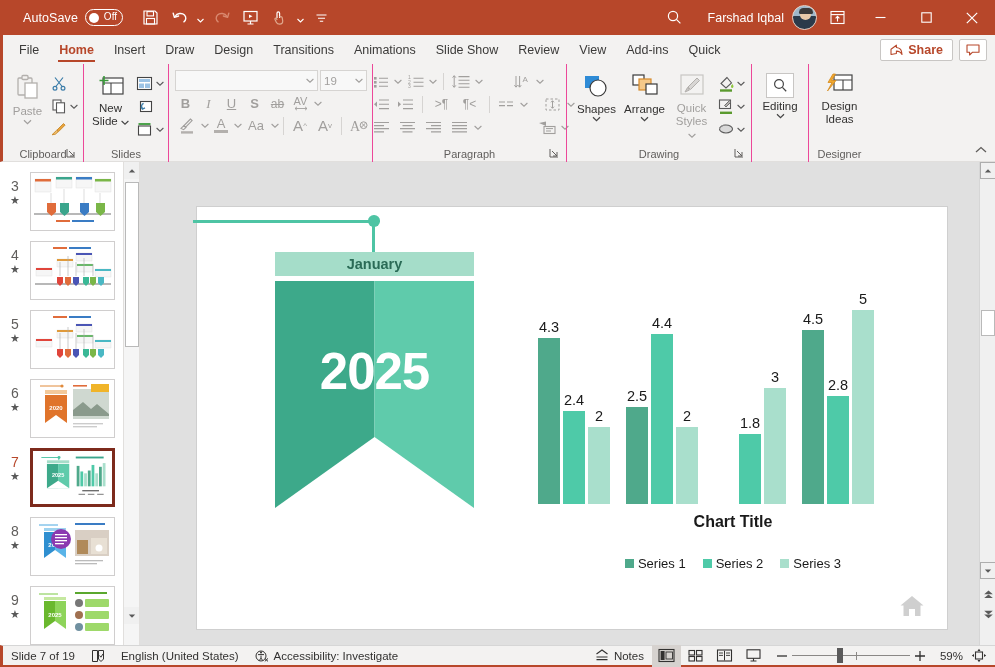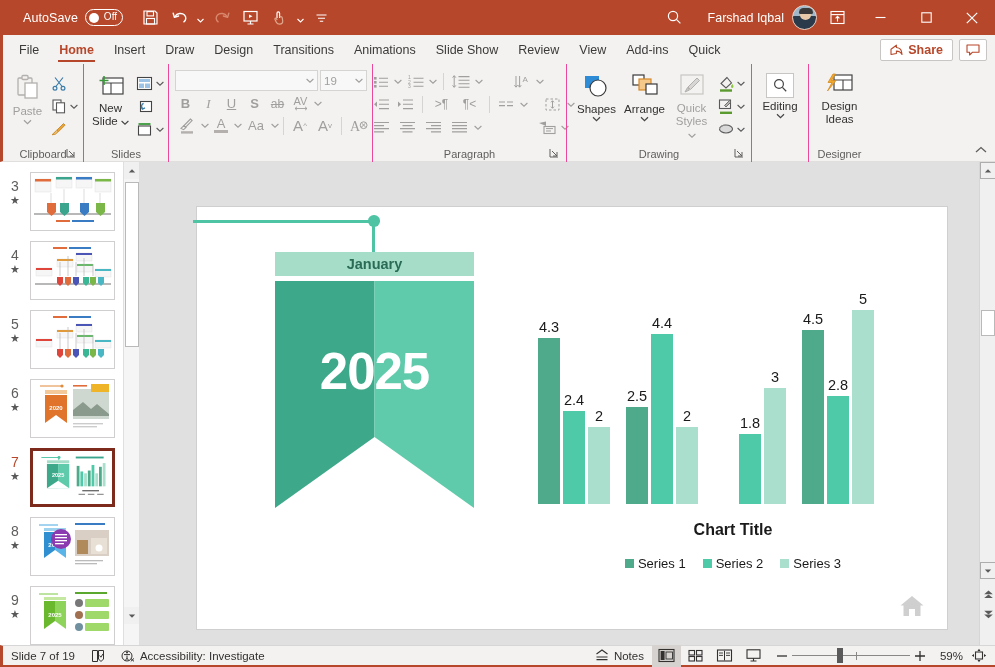--- a/index.html
+++ b/index.html
@@ -209,21 +209,21 @@
   }
   .chart-area { position: absolute; left: 336px; top: 90px; width: 400px; height: 290px; }
   .plot { position: absolute; left: 0; bottom: 83px; width: 400px; height: 205px; }
   .group { position: absolute; bottom: 0; width: 88px; height: 100%; }
   .bar { position: absolute; bottom: 0; width: 22px; }
   .bar .vlabel {
     position: absolute; left: 50%; transform: translateX(-50%); top: -19px;
     font-size: 14.5px; color: #1a1a1a; white-space: nowrap;
   }
   .chart-subtitle {
-    position: absolute; left: 0; bottom: 48px; width: 400px; text-align: center;
+    position: absolute; left: 0; bottom: 56px; width: 400px; text-align: center;
     font-size: 16px; font-weight: bold; color: #1a1a1a;
   }
   .legend {
     position: absolute; left: 0; bottom: 16px; width: 400px;
     display: flex; align-items: center; justify-content: center; gap: 17px;
   }
   .legend-item { display: flex; align-items: center; gap: 4px; font-size: 13px; color: #1a1a1a; }
   .legend-swatch { width: 9px; height: 9px; }
 
   .home-icon { position: absolute; right: 22px; bottom: 10px; width: 26px; height: 26px; }
@@ -1237,20 +1237,23 @@
       <span>Slide 7 of 19</span>
     </div>
     <div class="sb-item">
       <svg width="14" height="14" viewBox="0 0 14 14">
           <path d="M1.5 1.5h5v11h-5z" fill="none" stroke="#323130" stroke-width="1"></path>
           <path d="M7.5 1.5h5v8.5l-2.5 2.5-2.5-2.5z" fill="none" stroke="#323130" stroke-width="1"></path>
           <path d="M8.6 6.5 9.9 8.2 12 4.9" fill="none" stroke="#323130" stroke-width="1"></path>
         </svg>
     </div>
     <div class="sb-item">
+      <span>English (United States)</span>
+    </div>
+    <div class="sb-item">
       <svg width="14" height="14" viewBox="0 0 14 14">
           <circle cx="6" cy="7" r="5" fill="none" stroke="#323130" stroke-width="1"></circle>
           <circle cx="6" cy="3.6" r="1" fill="#323130"></circle>
           <path d="M3 5.6h6M6 6.6v3M4.2 11.6 6 9.2l1.8 2.4" fill="none" stroke="#323130" stroke-width="1"></path>
           <path d="M9.8 9.4 13 12.4M13 9.4 9.8 12.4" stroke="#323130" stroke-width="1"></path>
         </svg>
       <span>Accessibility: Investigate</span>
     </div>
 
     <div style="margin-left:auto;display:flex;align-items:center">

